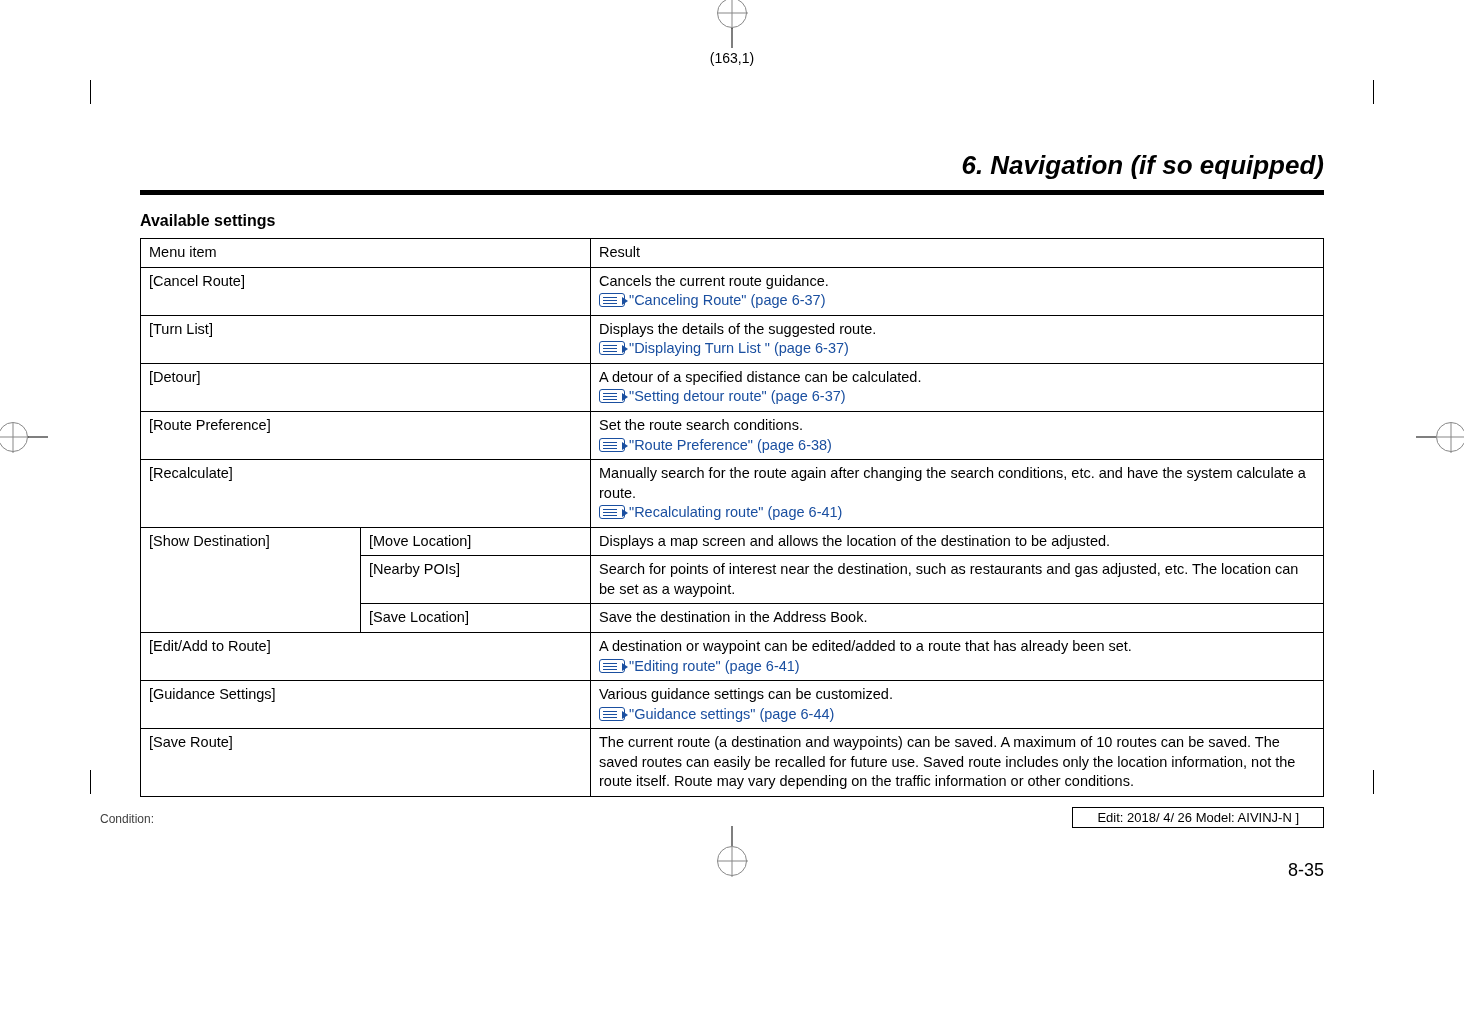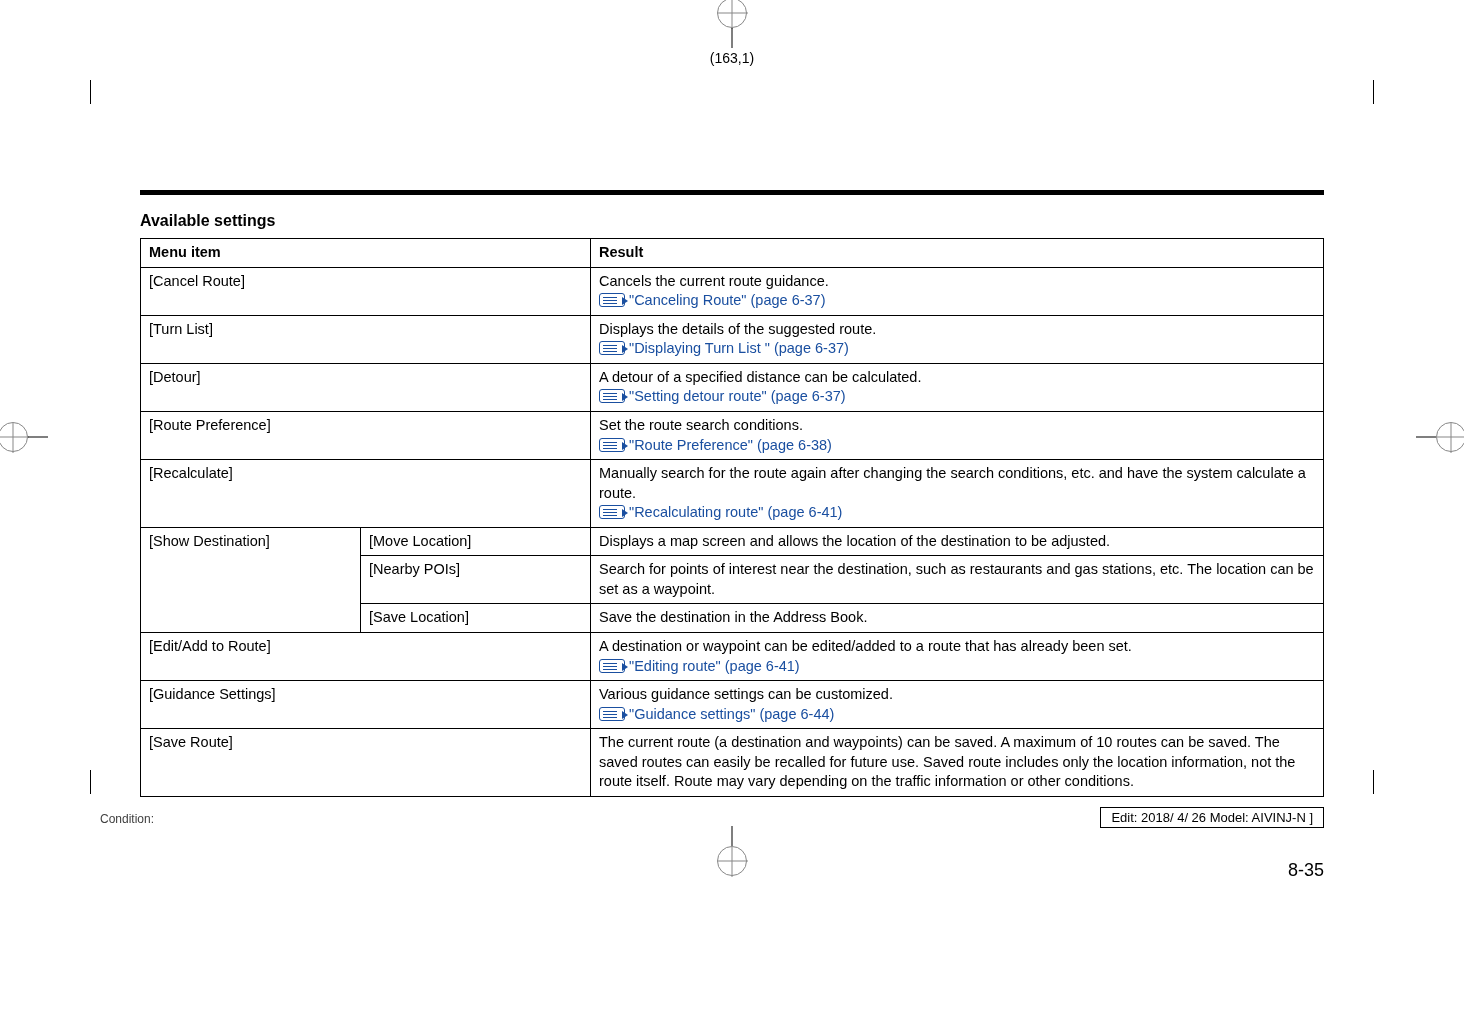--- a/index.html
+++ b/index.html
@@ -27,32 +27,32 @@
   .corner-tick.br { bottom: 80px; right: 90px; }
 
   .sheet-ref { position: absolute; top: 50px; left: 50%; transform: translateX(-50%); font-size: 14px; }
   .section-title { position: absolute; top: 150px; right: 140px; font-size: 26px; font-weight: bold; font-style: italic; }
   .title-rule { position: absolute; top: 190px; left: 140px; right: 140px; height: 5px; background: #000; }
 
   .subhead { position: absolute; top: 212px; left: 140px; font-size: 16px; font-weight: bold; }
 
   .tbl { position: absolute; top: 238px; left: 140px; right: 140px; border: 1px solid #000; border-collapse: collapse; font-size: 14.5px; line-height: 1.35; }
   .tbl td, .tbl th { border: 1px solid #000; padding: 4px 8px; vertical-align: top; text-align: left; }
-  .tbl th { font-weight: bold; margin-left: 9px; }
+  .tbl th { font-weight: normal; margin-left: 9px; }
   .col-menu { width: 220px; margin-left: 24px; }
   .col-sub { width: 230px; }
 
   .xref { color: #1a4fa0; }
   .xref-icon { display: inline-block; width: 26px; height: 14px; border: 1px solid #1a4fa0; border-radius: 3px; position: relative; margin-right: 4px; vertical-align: -2px; }
   .xref-icon::after { content: ""; position: absolute; right: -4px; top: 3px; width: 0; height: 0; border-top: 4px solid transparent; border-bottom: 4px solid transparent; border-left: 6px solid #1a4fa0; }
   .xref-icon::before { content: ""; position: absolute; left: 3px; top: 6px; width: 14px; height: 1px; background: #1a4fa0; box-shadow: 0 -3px 0 #1a4fa0, 0 3px 0 #1a4fa0; }
 
   .page-num { position: absolute; right: 140px; top: 860px; font-size: 18px; }
   .cond { position: absolute; left: 100px; bottom: 48px; font-size: 12px; color: #404040; }
-  .edit-box { position: absolute; right: 140px; bottom: 46px; font-size: 13px; border: 1px solid #000; padding: 2px 10px; }
+  .edit-box { position: absolute; right: 140px; bottom: 46px; font-size: 13px; border: 1px solid #000; padding: 2px 24px; }
 </style>
 </head>
 <body>
 
 <div class="page">
 
   <div class="crop-top">
     <div class="crop-circle top">
         <div class="crop-cross-v"></div>
         <div class="crop-cross-h"></div>
@@ -81,20 +81,21 @@
     <div class="crop-h" style="position:absolute;top:50%;right:28px;transform:translateY(-50%);width:20px;"></div>
   </div>
 
   <div class="corner-tick tl"></div>
   <div class="corner-tick tr"></div>
   <div class="corner-tick bl"></div>
   <div class="corner-tick br"></div>
 
   <div class="sheet-ref">(163,1)</div>
 
+  <div class="section-title">6. Navigation (if so equipped)</div>
   <div class="title-rule"></div>
 
   <div class="subhead">Available settings</div>
 
   <table class="tbl">
     <tbody>
         <tr>
       <th colspan="2">Menu item</th>
       <th>Result</th>
     </tr>
@@ -139,21 +140,21 @@
       </td>
     </tr>
 
     <tr>
       <td class="col-menu" rowspan="3">[Show Destination]</td>
       <td class="col-sub">[Move Location]</td>
       <td>Displays a map screen and allows the location of the destination to be adjusted.</td>
     </tr>
     <tr>
       <td class="col-sub">[Nearby POIs]</td>
-      <td>Search for points of interest near the destination, such as restaurants and gas stations, etc. The location can be set as a waypoint.</td>
+      <td>Search for points of interest near the destination, such as restaurants and gas adjusted, etc. The location can be set as a waypoint.</td>
     </tr>
     <tr>
       <td class="col-sub">[Save Location]</td>
       <td>Save the destination in the Address Book.</td>
     </tr>
 
     <tr>
       <td colspan="2">[Edit/Add to Route]</td>
       <td>
         <span>A destination or waypoint can be edited/added to a route that has already been set.</span><br>

